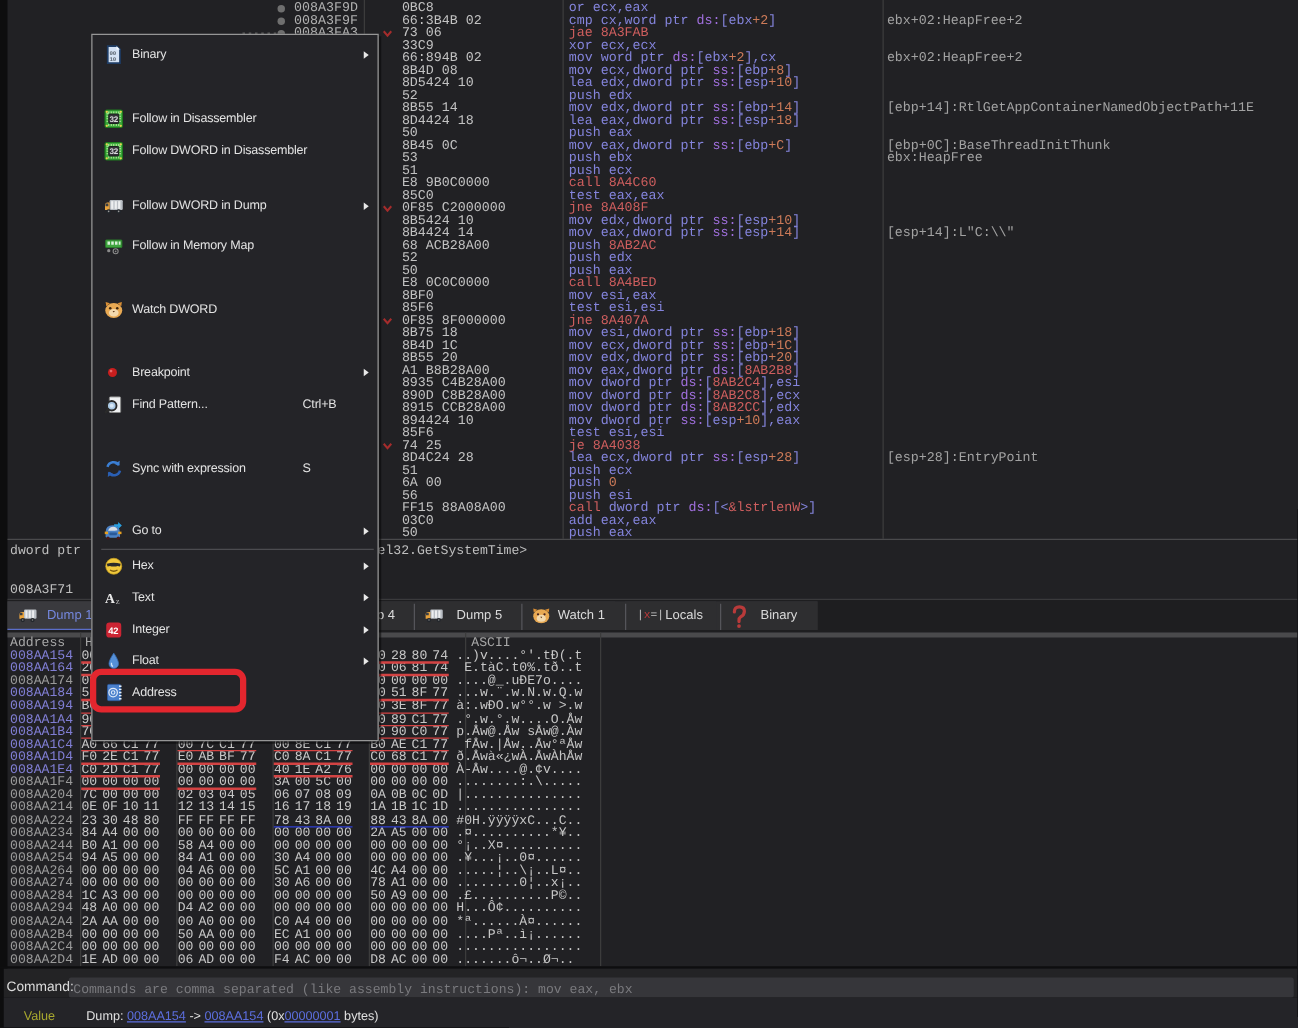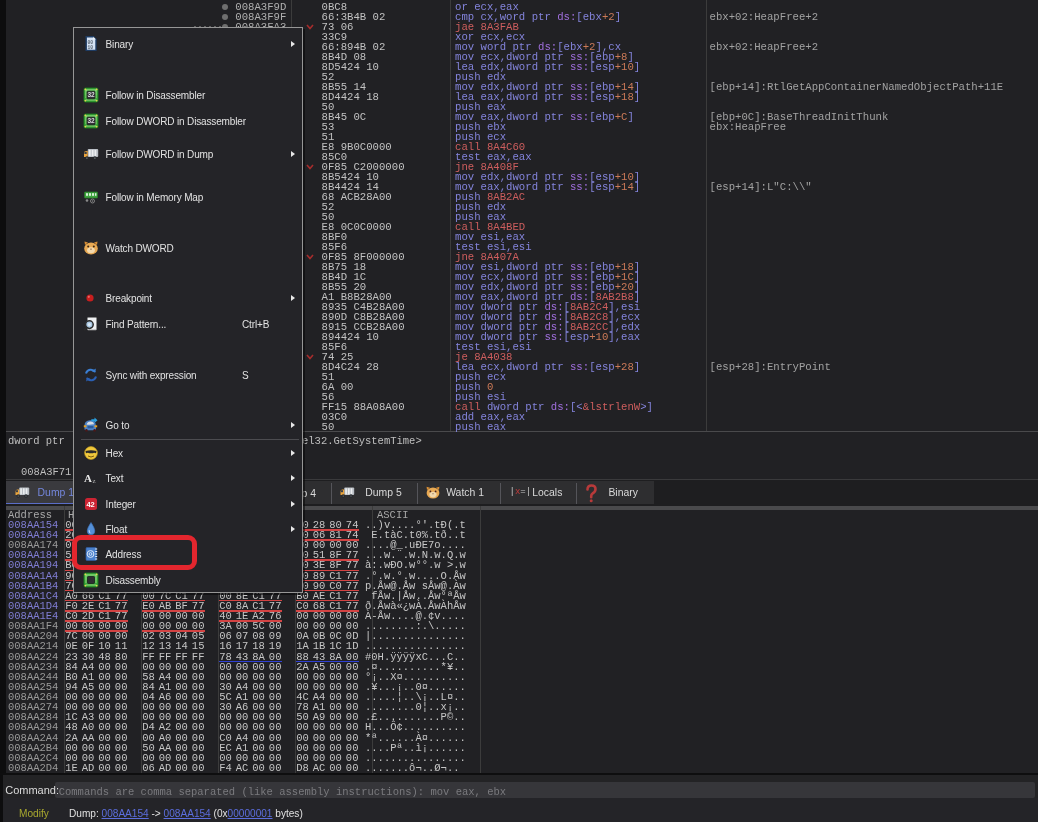--- a/index.html
+++ b/index.html
@@ -188,21 +188,21 @@
     <path d="M1 1 L4 4.6 L7 1" stroke="#a52c2c" stroke-width="1.6" fill="none"></path>
   </svg>
 <svg class="abs" style="left:305.5px;top:254.2px" width="8" height="6" viewBox="0 0 8 6">
     <path d="M1 1 L4 4.6 L7 1" stroke="#a52c2c" stroke-width="1.6" fill="none"></path>
   </svg>
 <svg class="abs" style="left:305.5px;top:354.2px" width="8" height="6" viewBox="0 0 8 6">
     <path d="M1 1 L4 4.6 L7 1" stroke="#a52c2c" stroke-width="1.6" fill="none"></path>
   </svg>
 <div class="mono abs" style="left:8px;top:435.2px">dword ptr </div>
 <div class="mono abs" style="left:302px;top:435.2px">el32.GetSystemTime&gt;</div>
-<div class="mono abs" style="left:21px;top:465.5px">008A3F71</div>
+<div class="mono abs" style="left:8px;top:465.5px">008A3F71</div>
 <div class="tab" style="left:5.8px;width:647.8px"></div>
 <div class="tab" style="left:5.8px;width:74px;background:#3a3a3e"></div>
 <svg class="abs" style="left:14.5px;top:486.5px" width="15" height="11" viewBox="0 0 15 11">
 <rect x="4.2" y="0.5" width="10" height="7.5" rx="1" fill="#b9bec4"></rect>
 <rect x="5.3" y="1.3" width="1.6" height="6" fill="#eceef0"></rect>
     <rect x="8" y="1.3" width="1.6" height="6" fill="#eceef0"></rect>
     <rect x="10.7" y="1.3" width="1.6" height="6" fill="#eceef0"></rect>
 <path d="M0.5 8 L0.5 4.5 Q0.5 2.5 2.5 2.5 L4.2 2.5 L4.2 8 Z" fill="#e8a33d"></path>
 <rect x="0.8" y="3.2" width="2.2" height="2" fill="#3a3f46"></rect>
 <circle cx="3.2" cy="9" r="1.7" fill="#23272c"></circle>
@@ -455,21 +455,21 @@
 <div class="abs" style="left:64.5px;top:630.32px;width:63.5px;height:1.5px;background:#d34343"></div>
 <div class="abs" style="left:141.5px;top:630.32px;width:63.5px;height:1.5px;background:#d34343"></div>
 <div class="abs" style="left:218.5px;top:660.68px;width:63.5px;height:1.5px;background:#2f3fd4"></div>
 <div class="abs" style="left:295.5px;top:660.68px;width:63.5px;height:1.5px;background:#2f3fd4"></div>
 <div class="abs" style="left:0;top:773.2px;width:1038px;height:2px;background:#0e0e0f"></div>
 <div class="abs" style="left:2.5px;top:775.2px;width:1035.5px;height:22.8px;background:#232325"></div>
 <div class="abs" style="left:55.3px;top:781.5px;width:980px;height:16.5px;background:#36363a;border-radius:2px"></div>
 <div class="abs" style="left:5.2px;top:784.2px;color:#dcdcdc;font-size:11px;z-index:5">Command:</div>
 <div class="mono abs" style="left:58.7px;top:786px;color:#7a7a7e">Commands are comma separated (like assembly instructions): mov eax, ebx</div>
 <div class="abs" style="left:2.5px;top:798px;width:1035.5px;height:24px;background:#242428"></div>
-<div class="abs" style="left:19px;top:807.5px;color:#a9a92f;font-size:10.1px">Modify</div>
+<div class="abs" style="left:19px;top:807.5px;color:#a9a92f;font-size:10.1px">Value</div>
 <div class="abs" style="left:69px;top:807.5px;color:#e0e0e0;font-size:10.1px">Dump: <span style="color:#5c6ede;text-decoration:underline">008AA154</span> -&gt; <span style="color:#5c6ede;text-decoration:underline">008AA154</span> (0x<span style="color:#5c6ede;text-decoration:underline">00000001</span> bytes)</div>
 <div class="menu">
     <div class="mi" style="top:4.3px">
       <span class="ic"><svg width="16" height="16" viewBox="0 0 16 16">
           <path d="M3.2 0.8 h7.2 l2.6 2.6 v11 h-9.8 Z" fill="#d4e2f4" stroke="#1e3c64" stroke-width="1.4"></path>
           <path d="M10.2 0.8 l2.8 2.8 h-2.8 Z" fill="#f8fbff"></path>
           <text x="4.6" y="8.2" font-size="4.6" fill="#5a6570" font-family="Liberation Mono,monospace" font-weight="bold">00</text>
           <text x="4.6" y="13" font-size="4.6" fill="#5a6570" font-family="Liberation Mono,monospace" font-weight="bold">10</text>
         </svg></span>
       <span class="txt">Binary</span>
@@ -500,21 +500,21 @@
           </g>
           <circle cx="2.4" cy="2.4" r="0.9" fill="#e8d050"></circle>
           <circle cx="13.6" cy="2.4" r="0.9" fill="#e8d050"></circle>
           <circle cx="2.4" cy="13.6" r="0.9" fill="#e8d050"></circle>
           <circle cx="13.6" cy="13.6" r="0.9" fill="#e8d050"></circle>
           <rect x="4" y="4.2" width="8" height="7.6" rx="0.8" fill="#333338" stroke="#17171a" stroke-width="0.7"></rect>
           <text x="4.6" y="10.4" font-size="6.5" font-weight="bold" fill="#d8d8dc" font-family="Liberation Sans,sans-serif">32</text>
         </svg></span>
       <span class="txt">Follow DWORD in Disassembler</span>
     </div>
-    <div class="mi" style="top:114px">
+    <div class="mi" style="top:125px">
       <span class="ic"><svg width="16" height="16" viewBox="0 0 16 16">
           <g transform="translate(0.5,2.5)">
             <rect x="4.2" y="0.5" width="10.5" height="8" rx="1" fill="#b9bec4"></rect>
             <rect x="5.4" y="1.4" width="1.8" height="6.2" fill="#eceef0"></rect>
             <rect x="8.2" y="1.4" width="1.8" height="6.2" fill="#eceef0"></rect>
             <rect x="11" y="1.4" width="1.8" height="6.2" fill="#eceef0"></rect>
             <path d="M0.5 8.5 L0.5 4.5 Q0.5 2.5 2.5 2.5 L4.2 2.5 L4.2 8.5 Z" fill="#e8a33d"></path>
             <rect x="0.9" y="3.3" width="2.3" height="2.2" fill="#3a3f46"></rect>
             <circle cx="3.4" cy="9.6" r="1.8" fill="#23272c"></circle>
             <circle cx="11.4" cy="9.6" r="1.8" fill="#23272c"></circle>
@@ -630,28 +630,13 @@
       <span class="ic"><svg width="16" height="16" viewBox="0 0 16 16">
           <rect x="3" y="1.5" width="10.5" height="13" rx="1" fill="#4a80cc" stroke="#2f5c9e" stroke-width="0.7"></rect>
           <g stroke="#e8f0fa" stroke-width="1.1">
             <path d="M12.2 3 h2 M12.2 5.5 h2 M12.2 8 h2 M12.2 10.5 h2 M12.2 13 h2"></path>
           </g>
           <circle cx="7.5" cy="8" r="3.4" fill="none" stroke="#dce8f8" stroke-width="1"></circle>
           <circle cx="7.5" cy="8" r="1.4" fill="none" stroke="#dce8f8" stroke-width="0.9"></circle>
         </svg></span>
       <span class="txt">Address</span>
     </div>
-    <div class="mi" style="top:539.6999999999998px">
-      <span class="ic"><svg width="16" height="16" viewBox="0 0 16 16">
-          <rect x="1" y="1" width="14" height="14" rx="1.5" fill="#3aa83a" stroke="#1e7a1e" stroke-width="0.9"></rect>
-          <rect x="1.8" y="1.8" width="12.4" height="6" fill="#52c452" opacity="0.55"></rect>
-          <g stroke="#bfe8a0" stroke-width="0.8">
-            <path d="M4 2.2v1.6M6 2.2v1.6M8 2.2v1.6M10 2.2v1.6M12 2.2v1.6M4 12.2v1.6M6 12.2v1.6M8 12.2v1.6M10 12.2v1.6M12 12.2v1.6M2.2 4h1.6M2.2 6h1.6M2.2 8h1.6M2.2 10h1.6M12.2 4h1.6M12.2 6h1.6M12.2 8h1.6M12.2 10h1.6"></path>
-          </g>
-          <circle cx="2.4" cy="2.4" r="0.9" fill="#e8d050"></circle>
-          <circle cx="13.6" cy="2.4" r="0.9" fill="#e8d050"></circle>
-          <circle cx="2.4" cy="13.6" r="0.9" fill="#e8d050"></circle>
-          <circle cx="13.6" cy="13.6" r="0.9" fill="#e8d050"></circle>
-          <rect x="4.5" y="4.5" width="7" height="7" rx="0.8" fill="#2e2e32" stroke="#17171a" stroke-width="0.7"></rect>
-        </svg></span>
-      <span class="txt">Disassembly</span>
-    </div>
   </div>
 <div class="abs" style="left:71.5px;top:535px;width:125.5px;height:34.5px;border:5px solid #e3262e;border-radius:9px;z-index:40"></div>
 </body></html>

